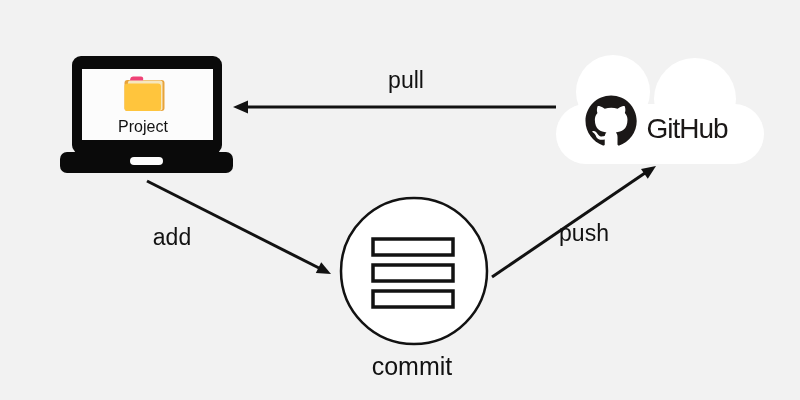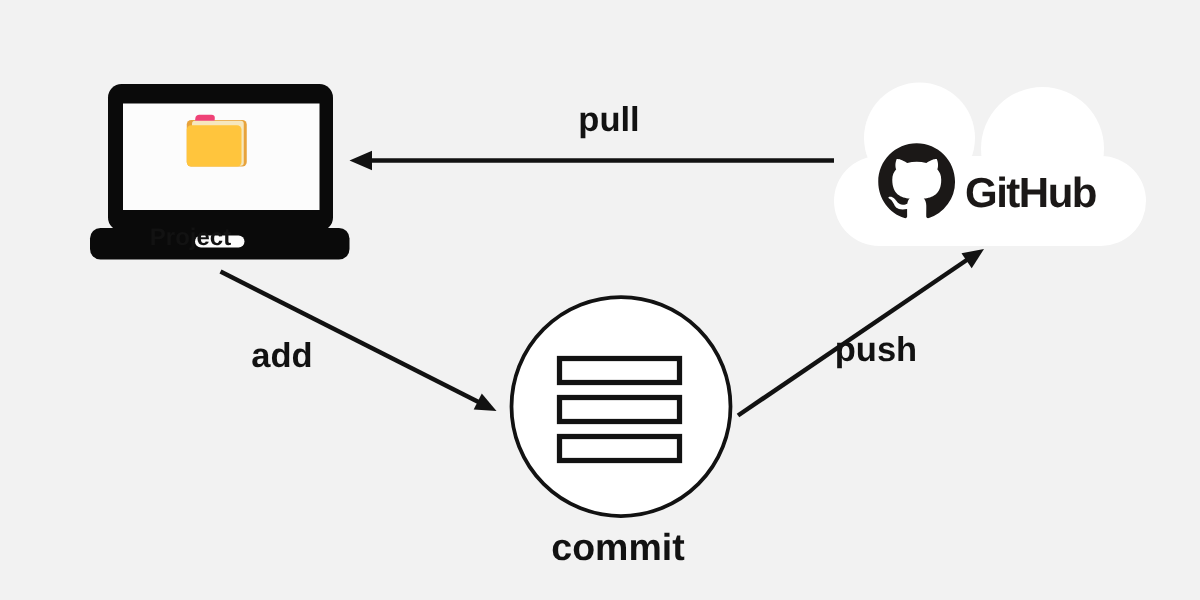--- a/index.html
+++ b/index.html
@@ -17,28 +17,28 @@
     background: #f2f2f2;
   }
   .stage svg {
     position: absolute;
     left: 0;
     top: 0;
   }
   .lbl {
     position: absolute;
     transform: translate(-50%, -50%);
-    font-weight: 700;
+    font-weight: 400;
     color: #121212;
     white-space: nowrap;
     line-height: 1;
   }
-  .lbl-project { left: 127px; top: 127px; font-size: 16px; margin-top: 32px; }
+  .lbl-project { left: 143px; top: 127px; font-size: 16px; }
   .lbl-pull    { left: 406px; top: 80px;  font-size: 23px; }
-  .lbl-add     { left: 188px; top: 237px; font-size: 23px; }
+  .lbl-add     { left: 172px; top: 237px; font-size: 23px; }
   .lbl-push    { left: 584px; top: 233px; font-size: 23px; }
   .lbl-commit  { left: 412px; top: 366px; font-size: 25px; }
   .lbl-github  { left: 687px; top: 129px; font-size: 28px; letter-spacing: -1px; color: #1b1817; }
 </style>
 </head>
 <body>
 
 <div class="stage">
 
   <svg width="800" height="400" viewBox="0 0 800 400">

